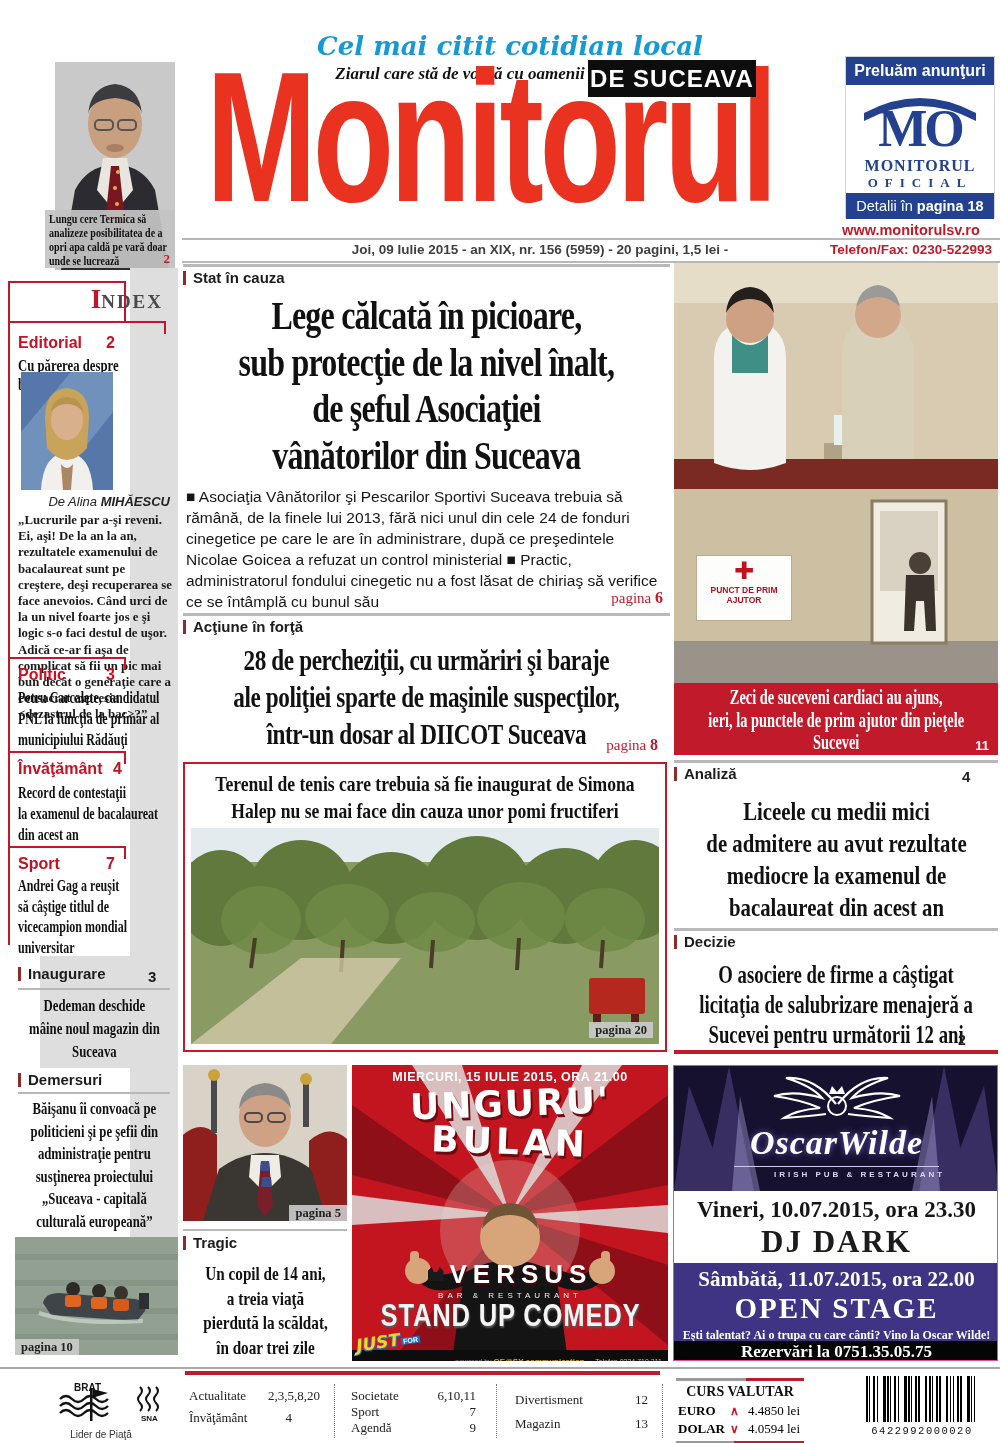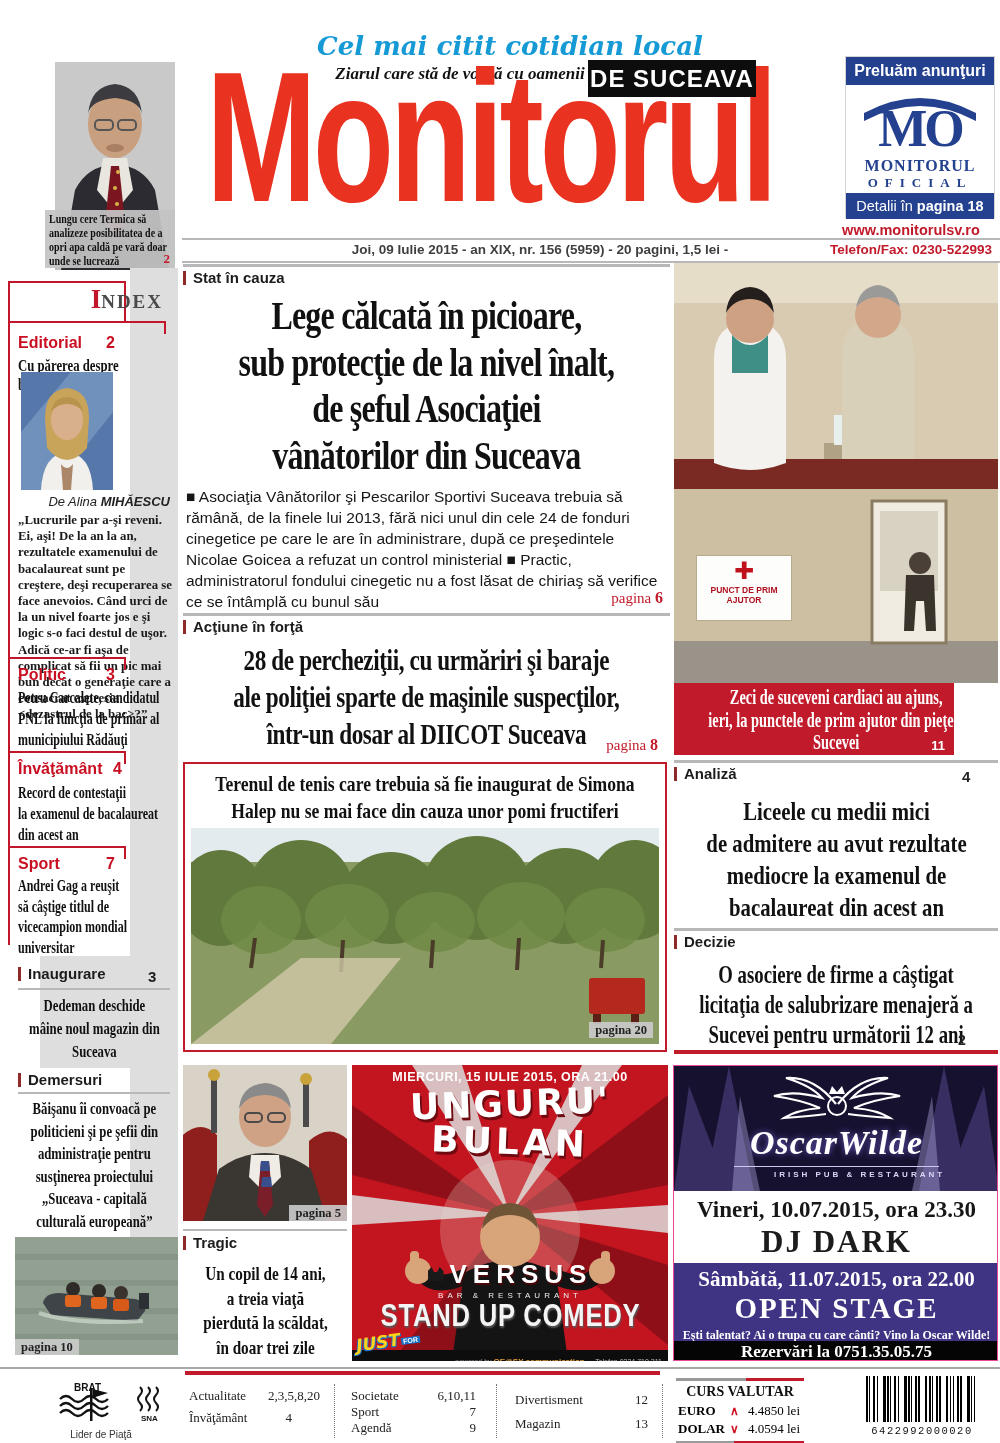--- a/index.html
+++ b/index.html
@@ -234,21 +234,21 @@
       <path d="M58 72 Q76 92 94 72 L94 110 L58 110 Z" fill="#3f8f86"></path>
       <path d="M168 92 Q168 56 204 54 Q240 56 240 92 L240 196 L168 196 Z" fill="#d8d0b8"></path>
       <circle cx="204" cy="52" r="23" fill="#d3a88a"></circle>
       <path d="M182 44 Q186 24 204 22 Q222 24 226 44 Q216 34 204 34 Q192 34 182 44 Z" fill="#9a9a98"></path>
     </svg>
     <div class="abs ctr" style="left:22px;top:292px;width:96px;height:66px;background:#fdfdfb;border:1px solid #b9ab8d;padding-top:3px;">
       <div style="font:700 24px/24px 'DejaVu Sans',sans-serif;color:#c0121c;">✚</div>
       <div style="font:700 8.5px/10px 'Liberation Sans',sans-serif;color:#b01020;margin-top:2px;">PUNCT DE PRIM AJUTOR</div>
     </div>
   </div>
-  <div class="abs" style="left:674px;top:683px;width:280px;height:72px;background:#c11b2b;">
+  <div class="abs" style="left:674px;top:683px;width:324px;height:72px;background:#c11b2b;">
     <div class="abs ctr" style="left:0;top:3px;width:324px;">
       <div class="bodoni cx72 ml" style="font-size:20px;line-height:22.5px;color:#fff;">Zeci de suceveni cardiaci au ajuns,
 ieri, la punctele de prim ajutor din pieţele
 Sucevei</div>
     </div>
     <span class="abs" style="right:9px;bottom:2px;font:700 13px 'Liberation Sans',sans-serif;color:#fff;">11</span>
   </div>
 
   <div class="abs" style="left:183px;top:762px;width:484px;height:290px;border:2px solid #c11b2b;background:#fff;">
     <div class="abs ctr" style="left:0;top:6px;width:480px;">

